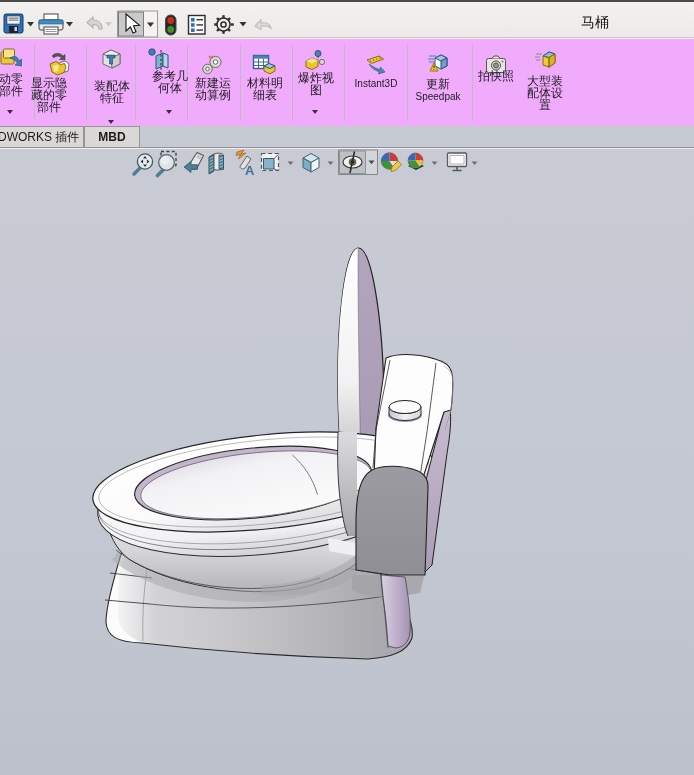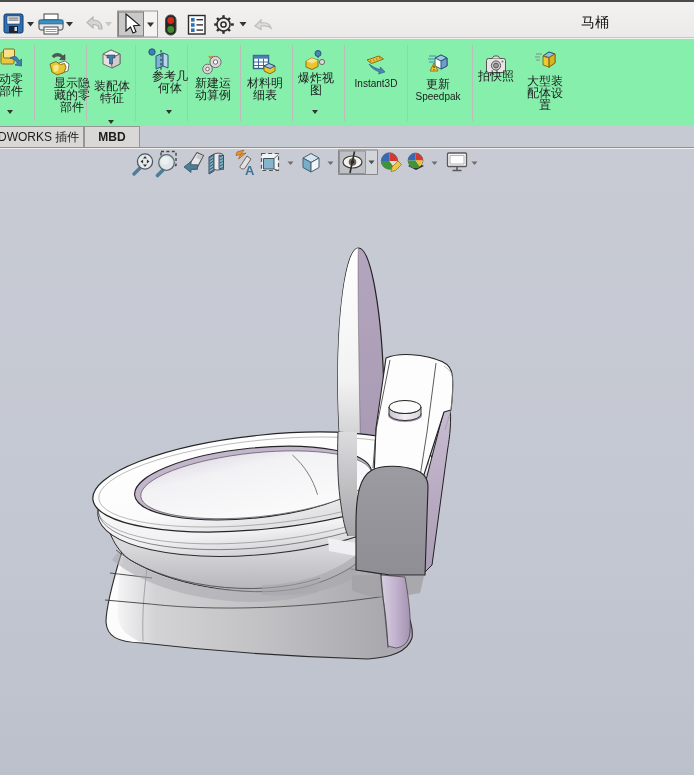--- a/index.html
+++ b/index.html
@@ -5,21 +5,21 @@
   * { margin:0; padding:0; box-sizing:border-box; }
   html,body { width:694px; height:775px; overflow:hidden; font-family:"Liberation Sans", sans-serif; }
   #page { position:relative; width:694px; height:596px; background:#f0efed; }
   .abs { position:absolute; }
   
   #topline { left:0; top:0; width:694px; height:2px; background:#4b4b4b; }
   #toolbar { left:0; top:2px; width:694px; height:36px; background:linear-gradient(#f3f2f0,#ebeae8); border-bottom:1px solid #c9c8c6; }
   #title { left:560px; top:14px; width:70px; text-align:center; font-size:14px; color:#111; }
   .dd { width:0; height:0; border-left:3.5px solid transparent; border-right:3.5px solid transparent; border-top:4px solid #333; }
   
-  #ribbon { left:0; top:39px; width:694px; height:87px; background:#86efac; }
+  #ribbon { left:0; top:39px; width:694px; height:87px; background:#f0abfc; }
   .sep { position:absolute; top:6px; width:1px; height:76px; background:#bdbcba; }
   .rbtn { position:absolute; top:0; text-align:center; color:#1c1c1c; font-size:12px; line-height:12px; }
   .rbtn .da { position:absolute; left:50%; margin-left:-4px; }
   
   #tabrow { left:0; top:126px; width:694px; height:22px; background:#c6cad2; border-bottom:1px solid #8f9299; }
   .tab { position:absolute; top:0; height:21px; background:#d9d8d6; border:1px solid #979695; border-bottom:none; font-size:12px; color:#1c1c1c; text-align:center; line-height:20px; }
   
   #viewport { left:0; top:149px; width:694px; height:626px; background:linear-gradient(#c8cbd4 0%, #c4c8d2 55%, #bfc3cd 88%, #bbc0ca 100%); }
 </style>
 </head>
@@ -182,21 +182,21 @@
         <path d="M1 4 h6 M0 7 h5 M1 10 h4" stroke="#888" stroke-width="1"></path>
         <path d="M8 6 l6-4 6 2 0 9 -6 4 -6-2 z" fill="#f0ca33" stroke="#8a6d14"></path>
         <path d="M8 6 l6-4 6 2 -6 3.5 z" fill="#8fc0de" stroke="#2a567c"></path>
         <path d="M14 7.5 l6-3.5 0 9 -6 4 z" fill="#d8b322" stroke="#8a6d14"></path>
         <path d="M8 6 l6 2 0 10" fill="none" stroke="#8a6d14"></path>
       </g>
     </svg>
     <div class="rbtn" style="left:-14px;width:50px;top:34px">动零<br>部件<div class="da" style="top:37px">
           <div class="dd"></div>
         </div></div>
-    <div class="rbtn" style="left:47px;width:50px;top:38px">显示隐<br>藏的零<br>部件</div>
+    <div class="rbtn" style="left:24px;width:50px;top:38px">显示隐<br>藏的零<br>部件</div>
     <div class="rbtn" style="left:87px;width:50px;top:41px">装配体<br>特征<div class="da" style="top:40px">
           <div class="dd"></div>
         </div></div>
     <div class="rbtn" style="left:145px;width:50px;top:31px">参考几<br>何体<div class="da" style="top:40px">
           <div class="dd"></div>
         </div></div>
     <div class="rbtn" style="left:188px;width:50px;top:38px">新建运<br>动算例</div>
     <div class="rbtn" style="left:240px;width:50px;top:38px">材料明<br>细表</div>
     <div class="rbtn" style="left:291px;width:50px;top:33px">爆炸视<br>图<div class="da" style="top:38px">
           <div class="dd"></div>

